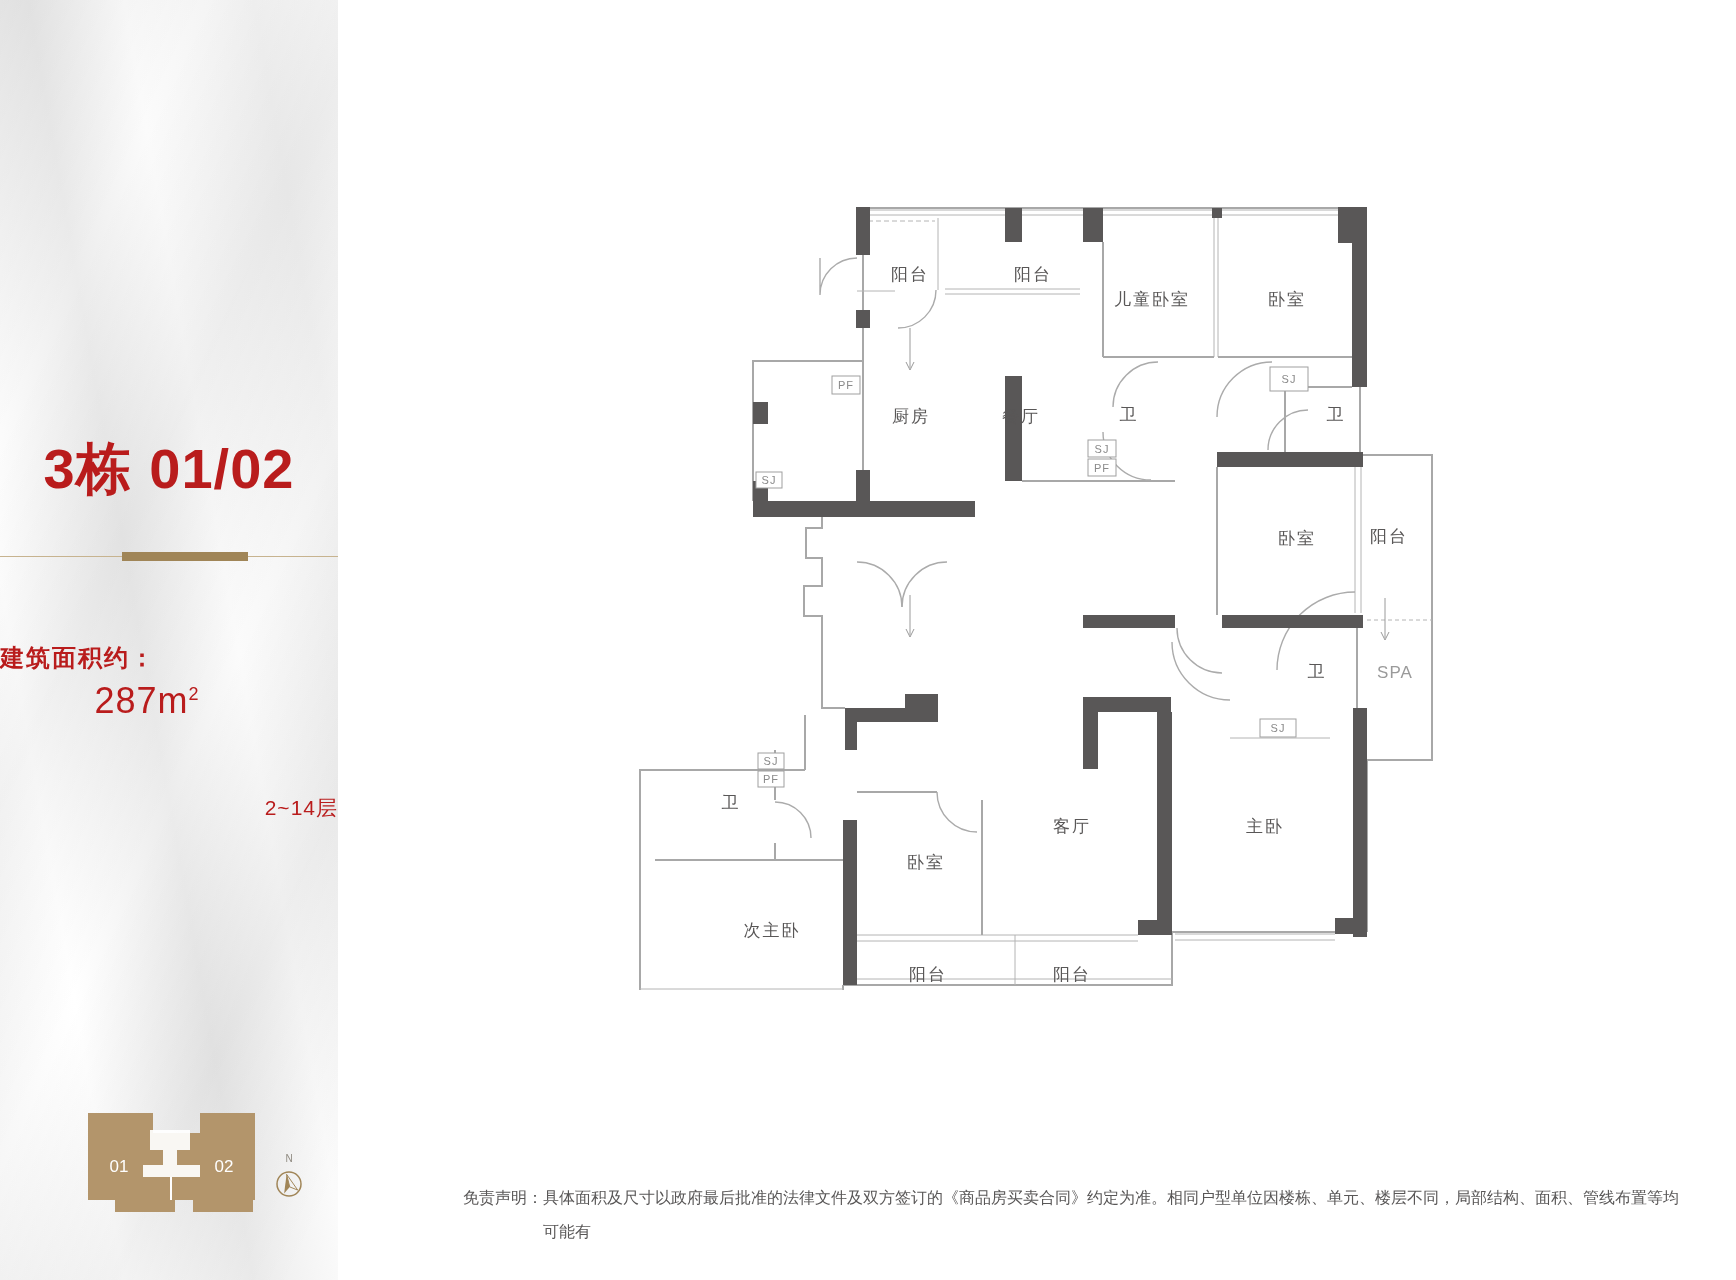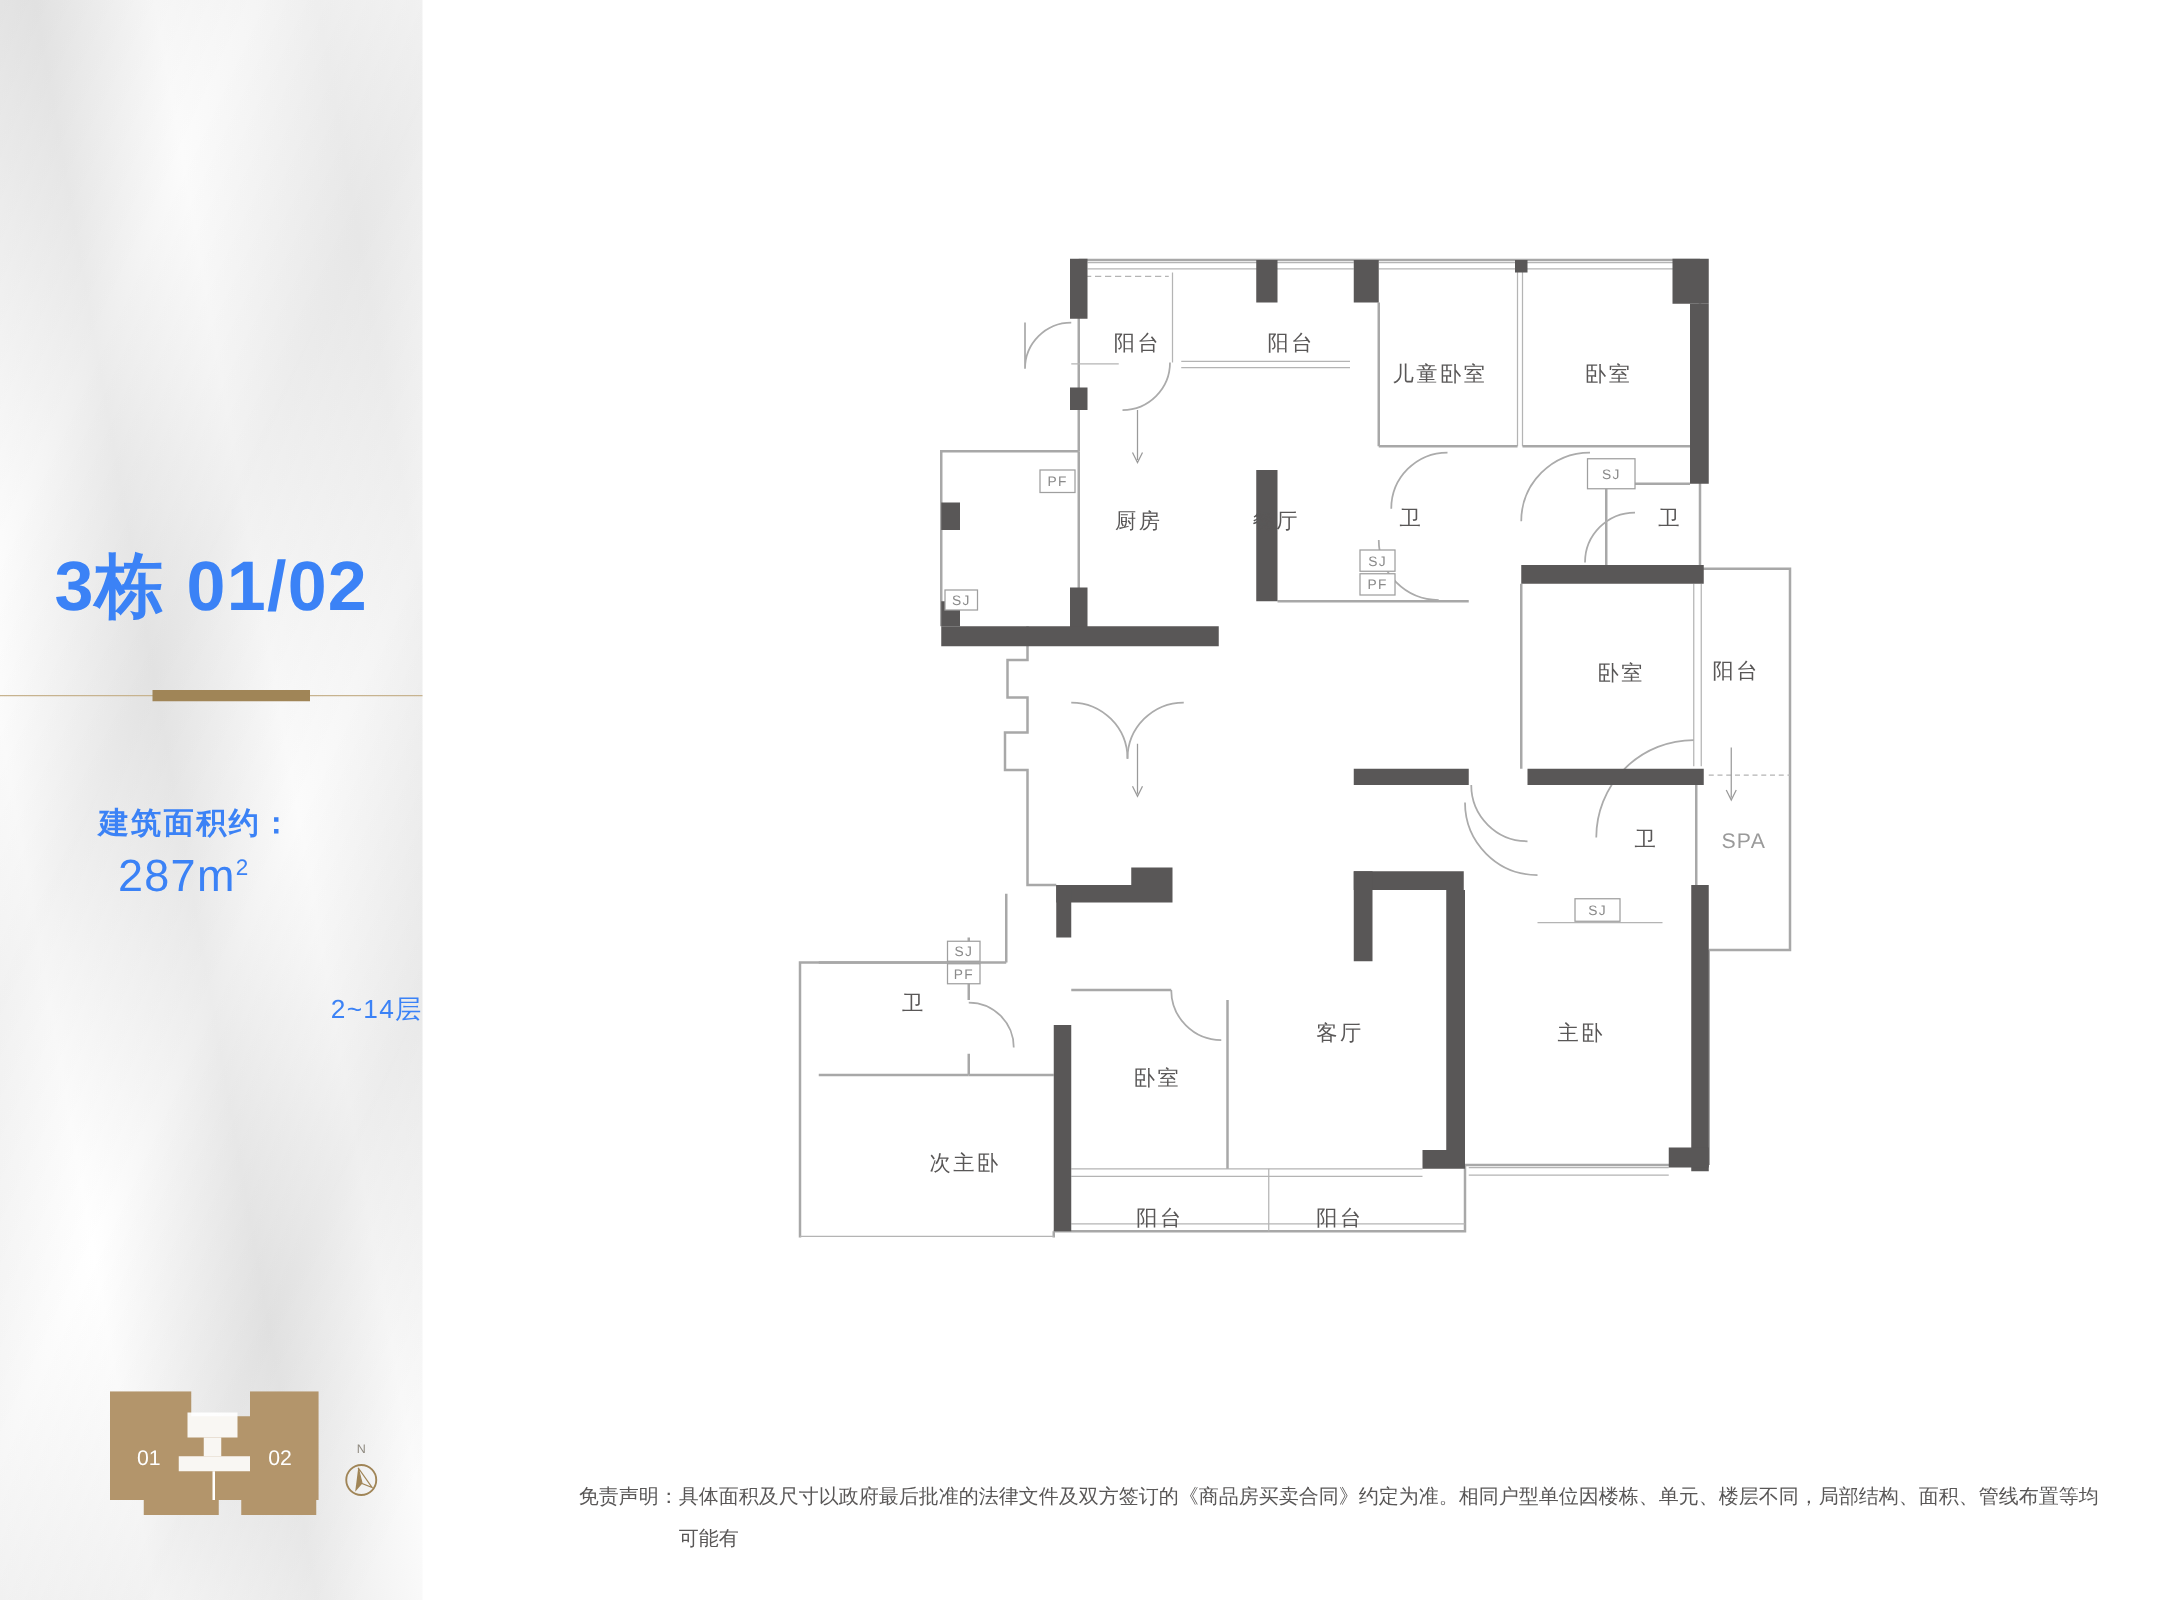--- a/index.html
+++ b/index.html
@@ -17,33 +17,33 @@
       linear-gradient(80deg, #f5f5f5, #ffffff 22%, #ececec 45%, #fbfbfb 62%, #f1f1f1 85%, #f9f9f9);
   }
   .sidebar{position:absolute;left:0;top:0;width:338px;height:1280px;}
   .sb-title{
     position:absolute;left:0;top:432px;width:338px;text-align:center;
     font-size:56px;font-weight:bold;letter-spacing:1px;
   }
   .sb-divider-thin{position:absolute;left:0;top:556px;width:338px;height:1px;}
   .sb-divider-thick{position:absolute;left:122px;top:552px;width:126px;height:9px;}
   .sb-area-label{
-    position:absolute;left:0;top:642px;width:314px;text-align:center;
+    position:absolute;left:0;top:642px;width:314px;text-align:left;
     font-size:24px;font-weight:bold;letter-spacing:2px;
   }
   .sb-area-value{
     position:absolute;left:0;top:680px;width:294px;text-align:center;
     font-size:36px;letter-spacing:1px;
   }
   .sb-area-value sup{font-size:18px;}
   .sb-floors{
     position:absolute;left:0;top:792px;width:338px;text-align:right;
     font-size:21px;line-height:31px;letter-spacing:1px;
   }
-  .gold{color:#3b82f6;}
+  .gold{color:#b91c1c;}
   .building-icon{position:absolute;left:88px;top:1113px;}
   .compass{position:absolute;left:268px;top:1148px;}
   
   .floorplan{position:absolute;left:610px;top:170px;}
   .plan-line{stroke:#a8a8a8;stroke-width:2;fill:none;}
   .plan-thin{stroke:#b4b4b4;stroke-width:1;fill:none;}
   .plan-arc{stroke:#ababab;stroke-width:1.4;fill:none;}
   .plan-wall{fill:#595757;stroke:none;}
   .room-label{font-size:17px;fill:#595757;letter-spacing:2px;text-anchor:middle;}
   .room-label.muted{fill:#9a9a9a;letter-spacing:1px;}

